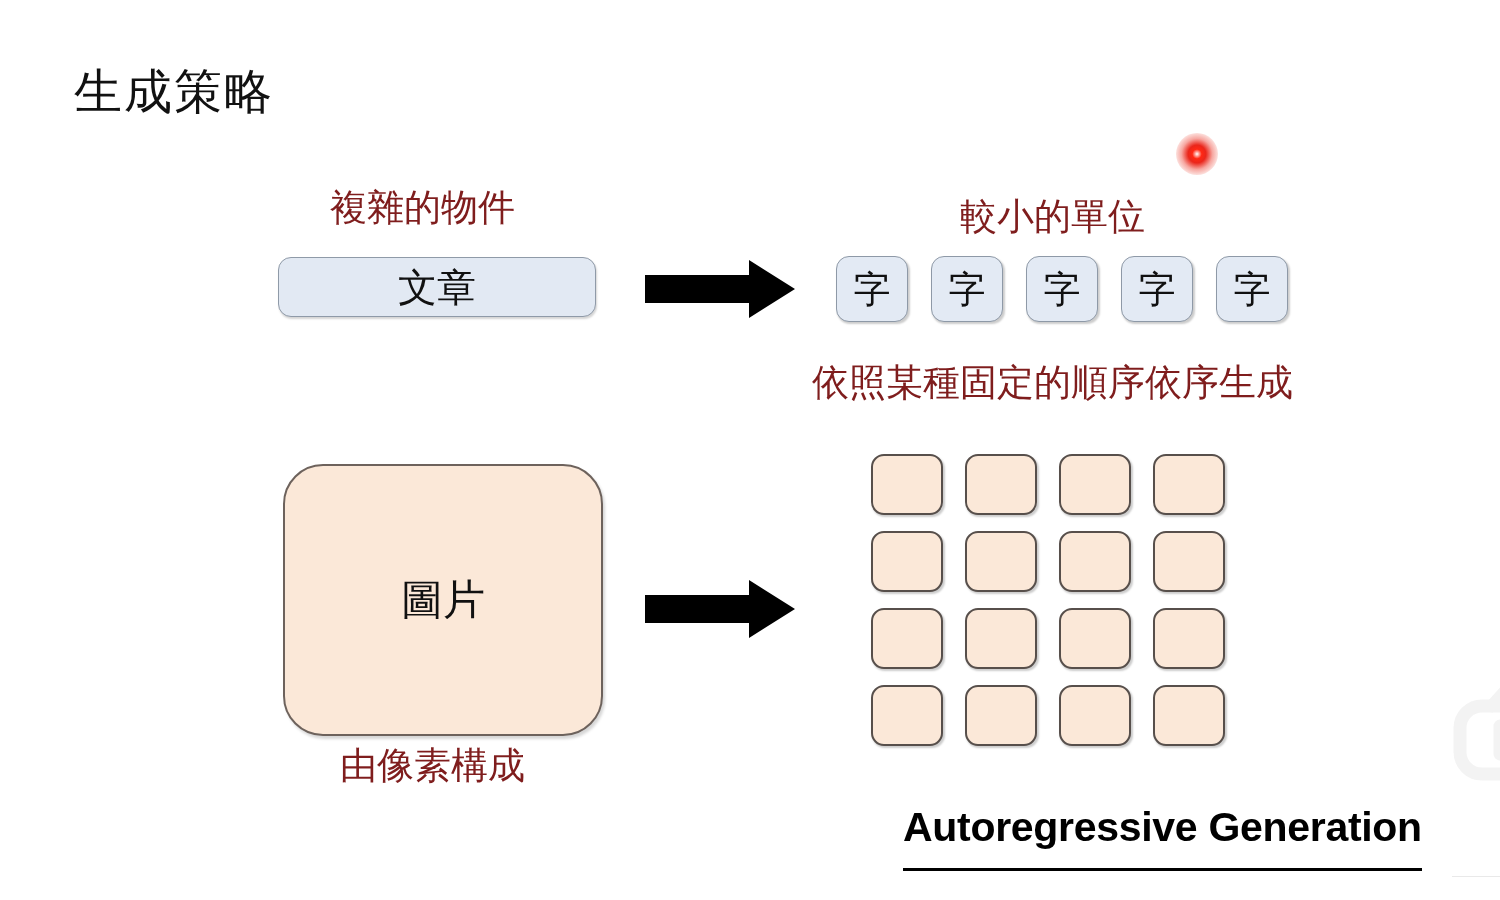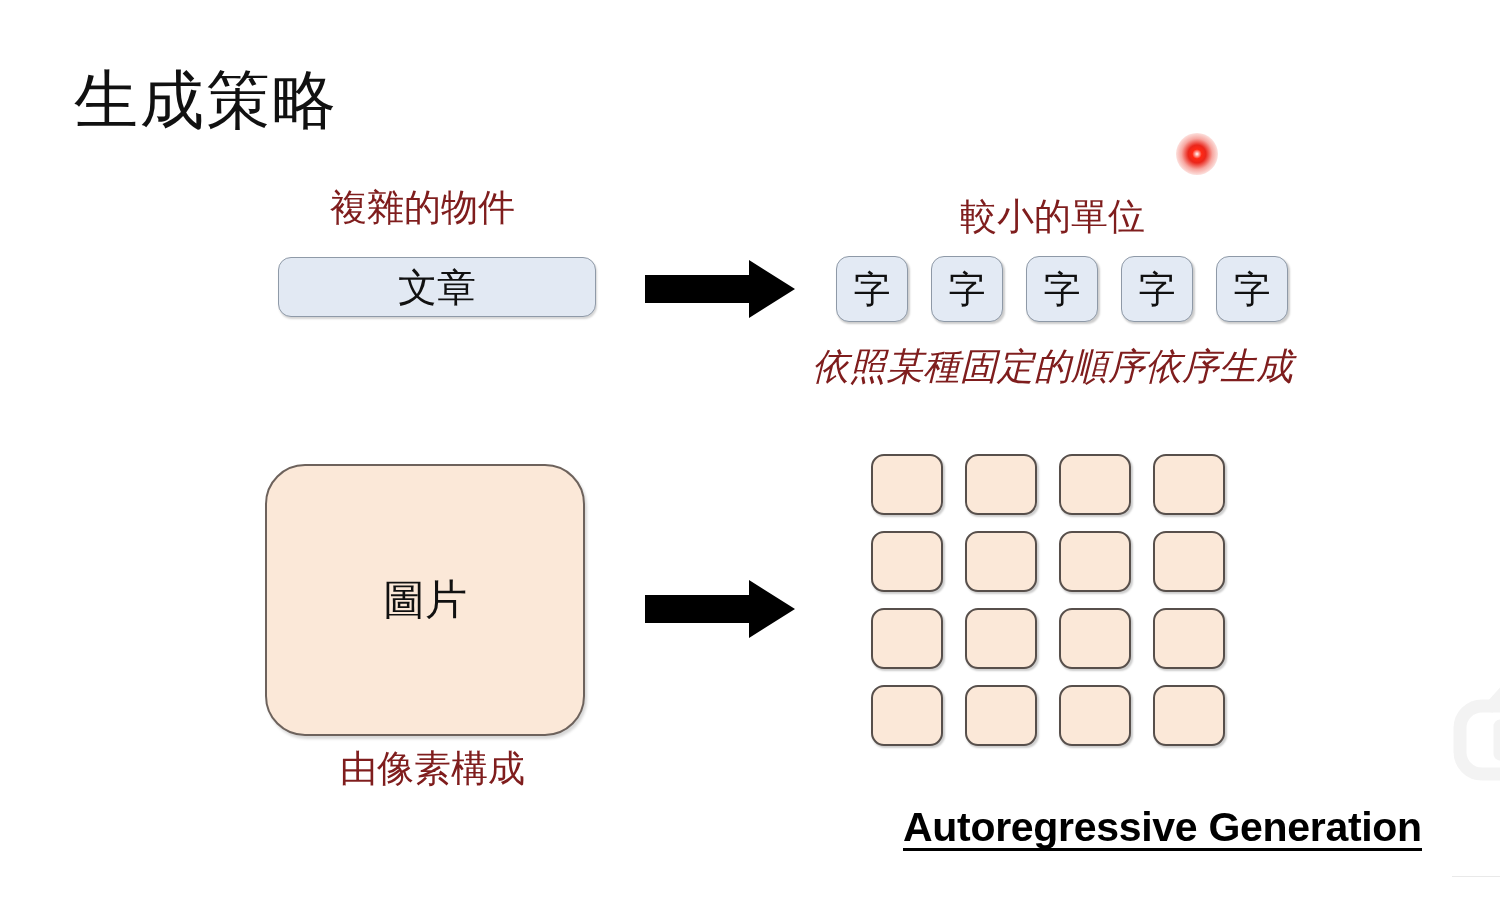--- a/index.html
+++ b/index.html
@@ -19,21 +19,21 @@
     height: 900px;
     background: #ffffff;
     overflow: hidden;
   }
 
   
   #slide-title {
     position: absolute;
     left: 74px;
     top: 68px;
-    font-size: 64px;
+    font-size: 48px;
     line-height: 1.0;
     font-weight: 400;
     letter-spacing: 2px;
     color: #111111;
     white-space: nowrap;
   }
 
   
   .caption {
     position: absolute;
@@ -104,28 +104,27 @@
     box-shadow: 1.5px 2px 2px rgba(0,0,0,0.2);
   }
   .token-box .box-text {
     font-size: 37px;
     line-height: 1.0;
     color: #111111;
   }
 
   #cap-sequential-order {
     left: 812px;
-    top: 348px;
-    font-style: italic;
+    top: 364px;
   }
 
   
   #image-box {
     position: absolute;
-    left: 265px;
+    left: 283px;
     top: 464px;
     width: 320px;
     height: 272px;
     background: #fbe8d8;
     border: 2px solid #6d625c;
     border-radius: 40px;
     box-sizing: border-box;
     display: flex;
     align-items: center;
     justify-content: center;
@@ -133,20 +132,21 @@
   }
   #image-box .box-text {
     font-size: 42px;
     line-height: 1.0;
     color: #111111;
   }
 
   #cap-made-of-pixels {
     left: 340px;
     top: 750px;
+    font-family: Liberation Mono, monospace;
   }
 
   
   #pixel-grid {
     position: absolute;
     left: 871px;
     top: 454px;
     display: grid;
     grid-template-columns: repeat(4, 72px);
     grid-template-rows: repeat(4, 61px);
@@ -186,21 +186,21 @@
     position: absolute;
     left: 903px;
     top: 807px;
     font-size: 41px;
     line-height: 1.0;
     font-weight: bold;
     letter-spacing: -0.3px;
     color: #000000;
     white-space: nowrap;
     border-bottom: 3.5px solid #000000;
-    padding-bottom: 0;
+    padding-bottom: 20px;
   }
 
   
   #laser-pointer {
     position: absolute;
     left: 1176px;
     top: 133px;
     width: 42px;
     height: 42px;
     border-radius: 50%;

